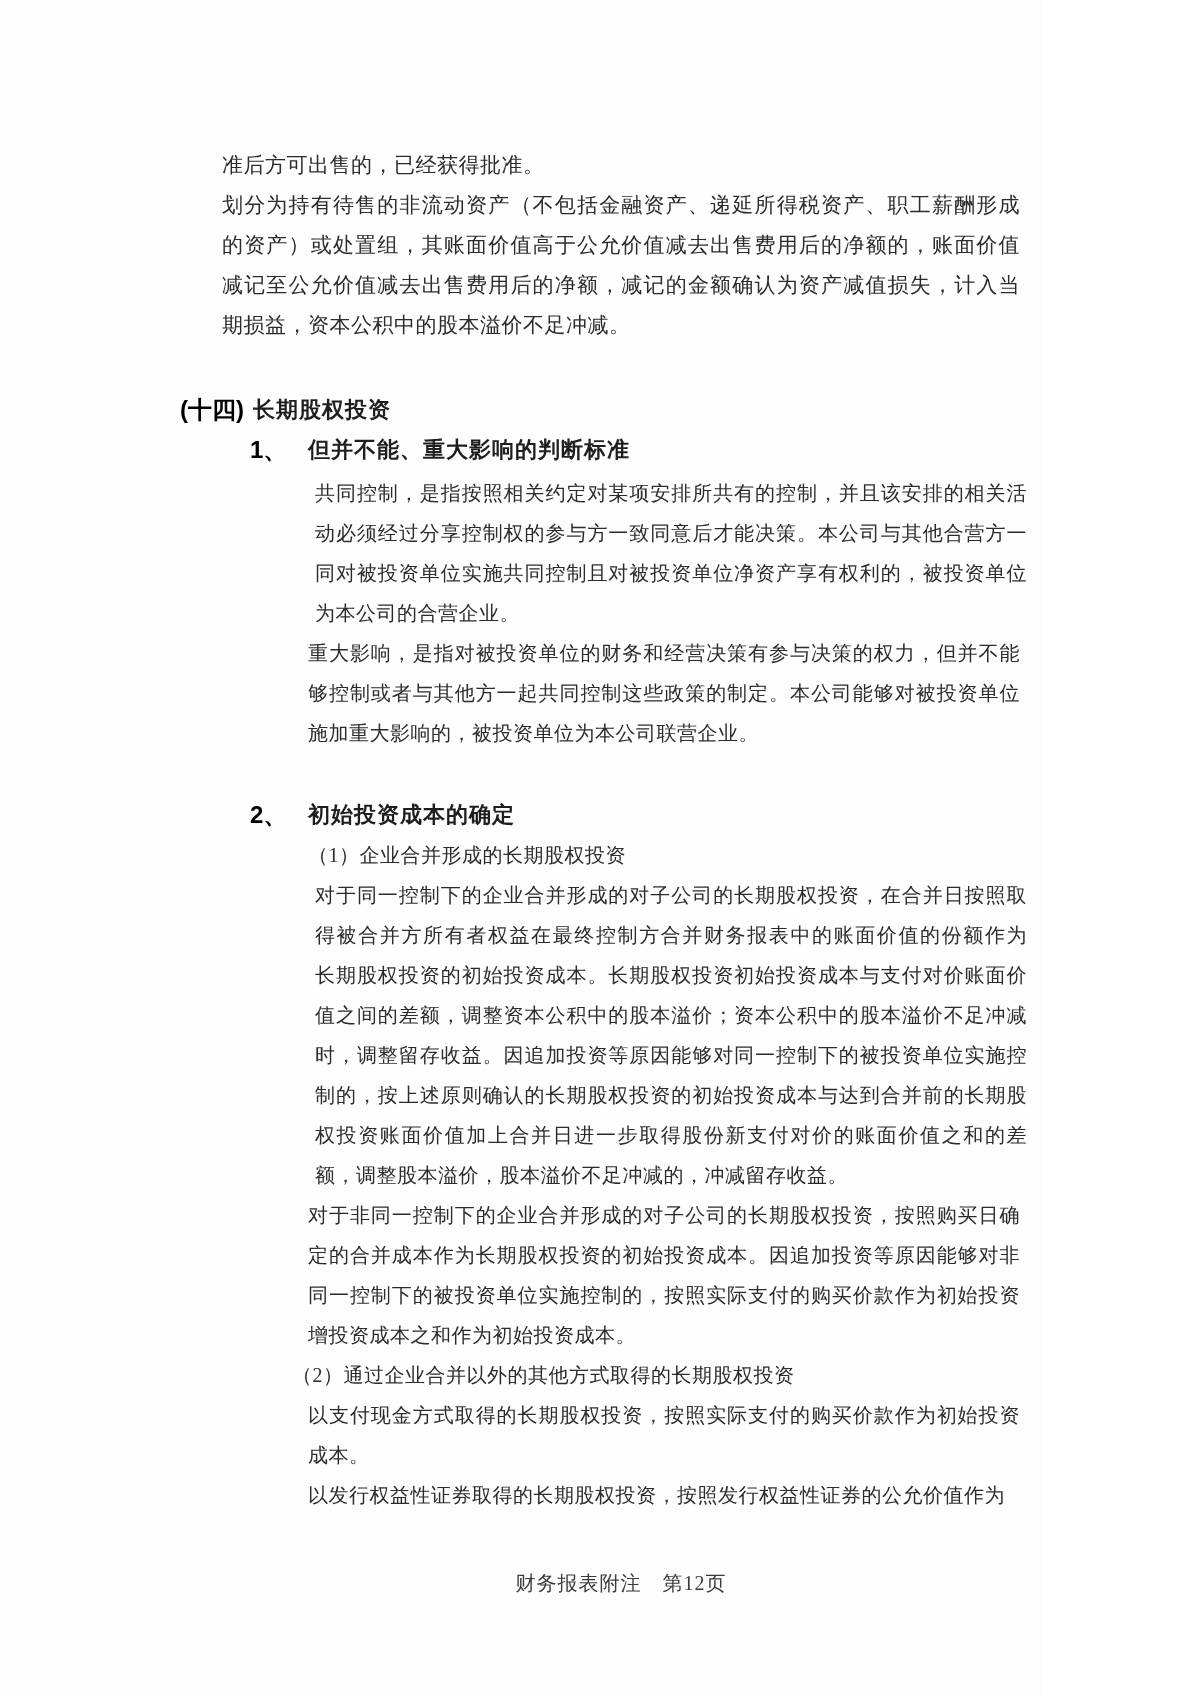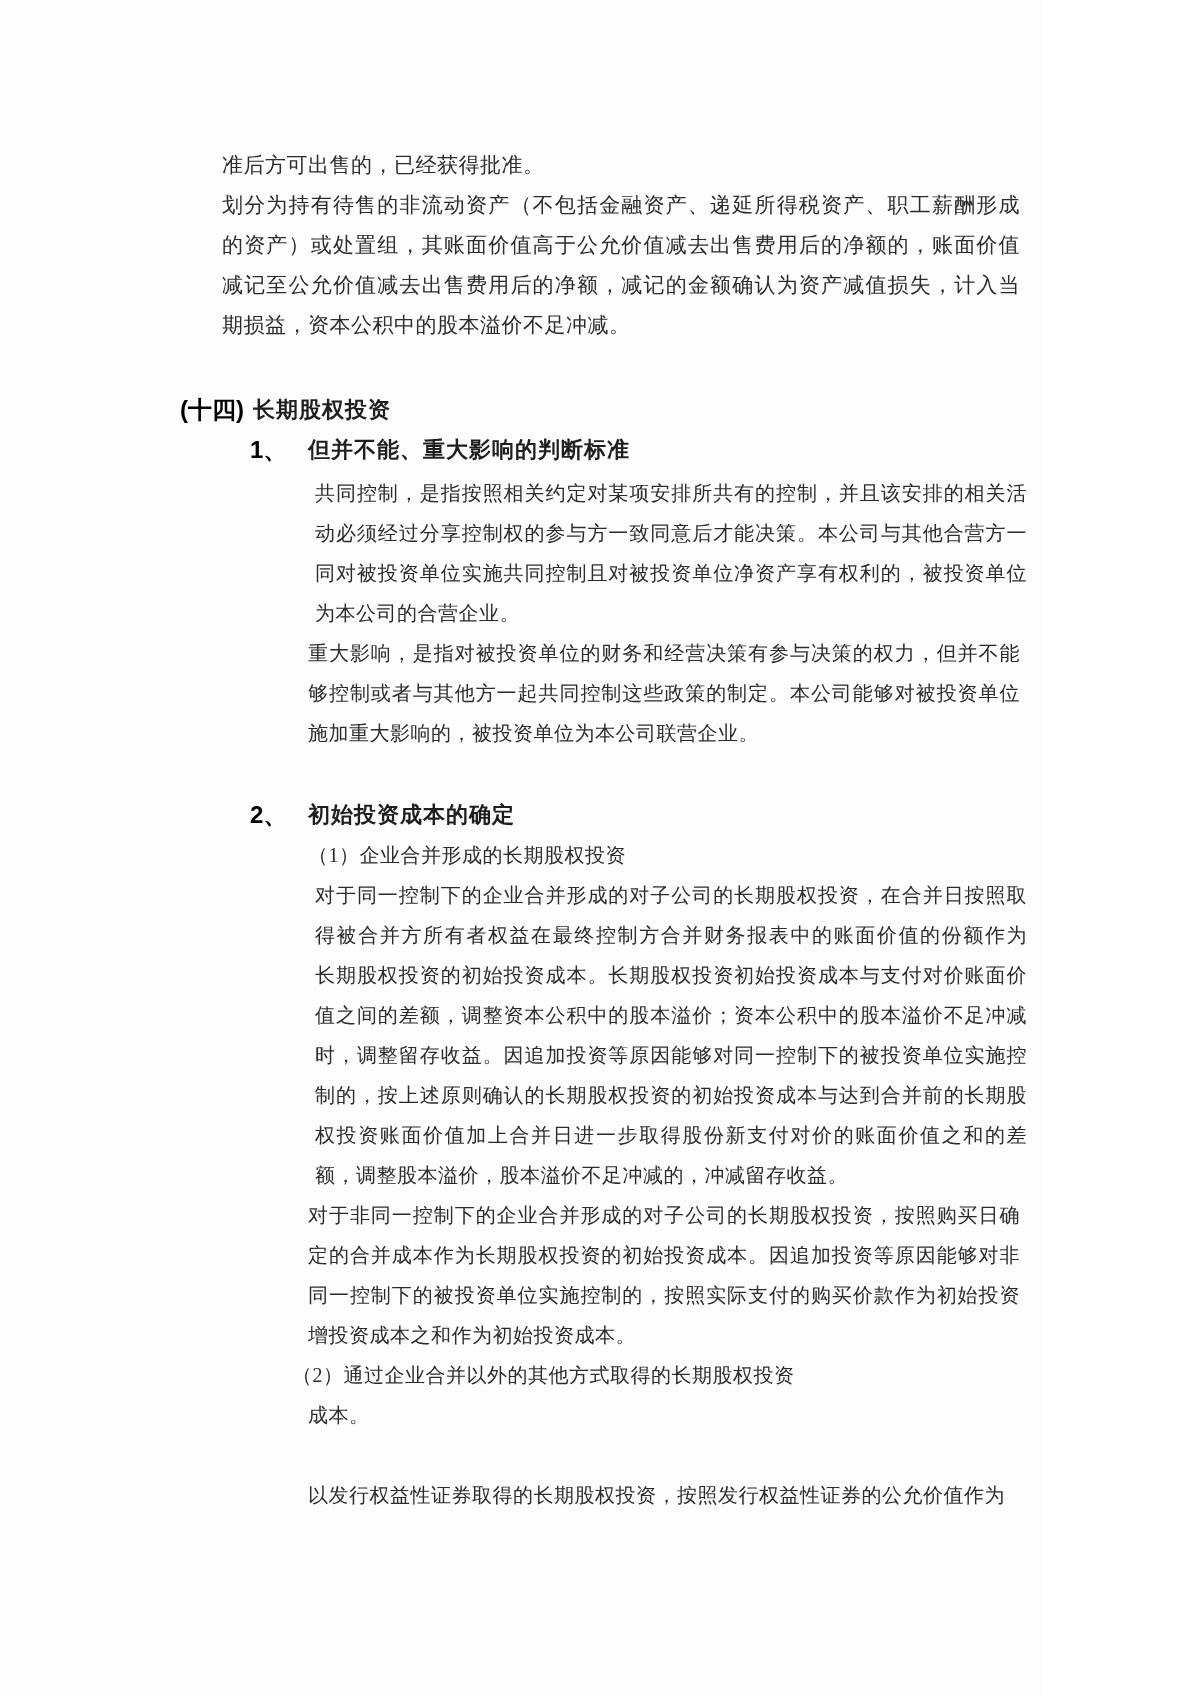--- a/index.html
+++ b/index.html
@@ -154,21 +154,23 @@
       <div class="line">定的合并成本作为长期股权投资的初始投资成本。因追加投资等原因能够对非</div>
       <div class="line">同一控制下的被投资单位实施控制的，按照实际支付的购买价款作为初始投资</div>
       <div class="line last">增投资成本之和作为初始投资成本。</div>
     </div>
 
   <div class="para pC3">
       <div class="line last">（2）通过企业合并以外的其他方式取得的长期股权投资</div>
     </div>
 
   <div class="para pC4">
+      <div class="line">以支付现金方式取得的长期股权投资，按照实际支付的购买价款作为初始投资</div>
       <div class="line last">成本。</div>
     </div>
 
   <div class="para pC5">
       <div class="line last">以发行权益性证券取得的长期股权投资，按照发行权益性证券的公允价值作为</div>
     </div>
 
+  <div class="footer">财务报表附注　第12页</div>
 
 </div>
 
 </body></html>

